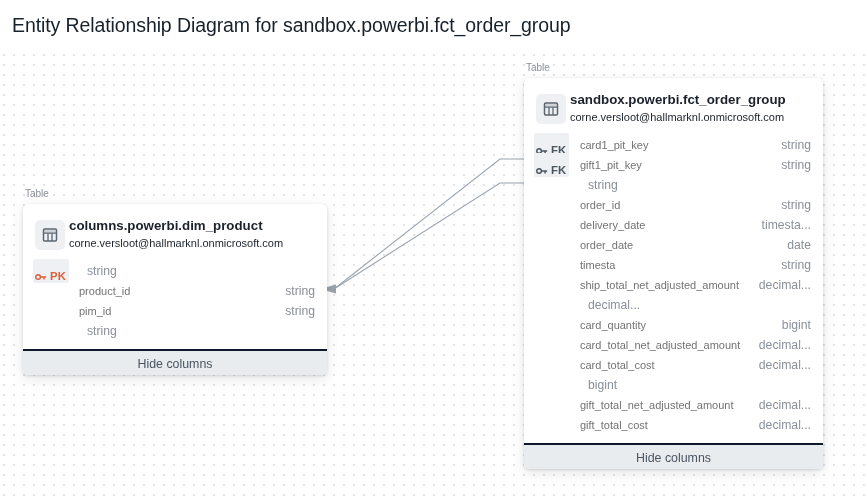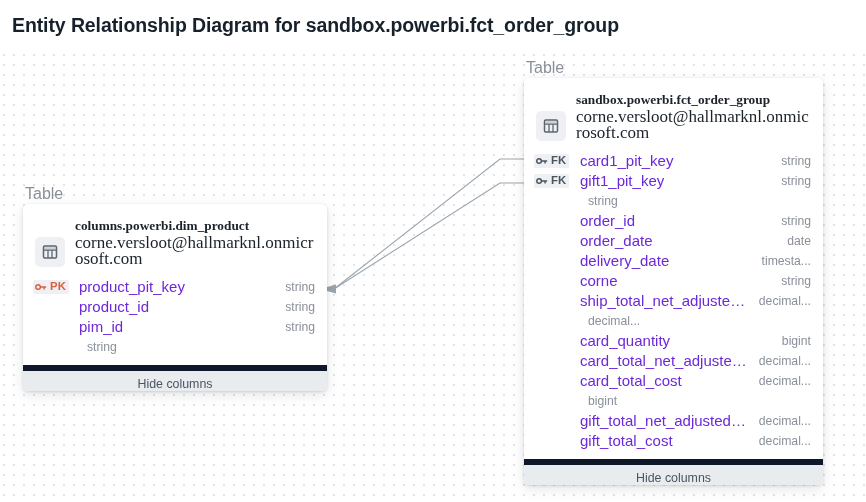--- a/index.html
+++ b/index.html
@@ -16,21 +16,21 @@
     color: #1f2328;
     position: relative;
   }
 
   
   #page-title {
     position: absolute;
     left: 12px;
     top: 14px;
     font-size: 19.5px;
-    font-weight: 700;
+    font-weight: 400;
     letter-spacing: -0.1px;
     color: #17212b;
     white-space: nowrap;
   }
 
   
   #canvas {
     position: absolute;
     left: 0;
     top: 52px;
@@ -51,40 +51,39 @@
     width: 866px;
     height: 450px;
     pointer-events: none;
   }
 
   
   .node {
     position: absolute;
   }
   .node-label {
-    font-size: 16px;
+    font-size: 10px;
     color: #8a9099;
     line-height: 14px;
     margin-bottom: 3px;
     padding-left: 2px;
     white-space: nowrap;
   }
   .card {
     background: #ffffff;
     border-radius: 5px;
     box-shadow: 0 1px 3px rgba(16,22,26,0.14), 0 4px 14px rgba(16,22,26,0.10);
     overflow: hidden;
   }
 
   .card-header {
     display: flex;
-    align-items: flex-end;
+    align-items: center;
     padding: 12px 12px 8px 12px;
-    gap: 10px;
-    font-family: Liberation Serif, serif;
+    gap: 4px;
   }
   .table-icon-box {
     flex: 0 0 auto;
     width: 30px;
     height: 30px;
     border-radius: 5px;
     background: #eef0f3;
     display: flex;
     align-items: center;
     justify-content: center;
@@ -96,21 +95,21 @@
     padding-top: 1px;
   }
   .card-title {
     font-size: 13.3px;
     font-weight: 700;
     color: #1b222b;
     line-height: 17px;
     word-break: break-word;
   }
   .card-subtitle {
-    font-size: 17px;
+    font-size: 11px;
     color: #1b222b;
     line-height: 16px;
     word-break: break-all;
     margin-top: 1px;
   }
 
   .columns {
     padding: 2px 0 8px 0;
   }
   .col-row {
@@ -124,53 +123,53 @@
     flex: 0 0 46px;
     display: flex;
     align-items: center;
   }
   .badge {
     display: inline-flex;
     align-items: center;
     gap: 3px;
     background: #eef0f3;
     border-radius: 2px;
-    padding: 1px 3px 1px 2px;
+    padding: 12px 3px 1px 2px;
     line-height: 1;
   }
   .badge-text {
     font-size: 11.3px;
     font-weight: 600;
     letter-spacing: 0.1px;
   }
   .badge.pk .badge-text { color: #d9603b; }
   .badge.fk .badge-text { color: #4a5560; }
 
   .col-name {
     flex: 1 1 auto;
-    font-size: 15px;
-    color: #6d28d9;
+    font-size: 11px;
+    color: #737373;
     line-height: 20px;
     white-space: nowrap;
     overflow: hidden;
     text-overflow: ellipsis;
   }
   .col-type {
     flex: 0 0 auto;
     font-size: 12.2px;
     color: #8a9099;
     line-height: 20px;
     text-align: right;
     padding-left: 8px;
     white-space: nowrap;
   }
 
   .card-footer {
     background: #e9ecef;
-    border-top: 6px solid #0f172a;
+    border-top: 2px solid #0f172a;
     text-align: center;
     font-size: 12.4px;
     color: #4a5560;
     line-height: 26px;
     height: 26px;
     cursor: pointer;
   }
 
   
   #node-dim-product { left: 23px; top: 135px; width: 304px; }
@@ -220,21 +219,20 @@
           <div class="badge-slot">
             <span class="badge pk">
               <svg width="12" height="10" viewBox="0 0 14 10" aria-hidden="true">
                 <circle cx="3.6" cy="5" r="2.7" fill="none" stroke="#d9603b" stroke-width="1.7"></circle>
                 <line x1="6.3" y1="5" x2="13" y2="5" stroke="#d9603b" stroke-width="1.7"></line>
                 <line x1="10.6" y1="5" x2="10.6" y2="8" stroke="#d9603b" stroke-width="1.7"></line>
               </svg>
               <span class="badge-text">PK</span>
             </span>
           </div>
-          <div class="col-name">product_pit_key</div>
           <div class="col-type">string</div>
         </div>
 
         <div class="col-row">
           <div class="badge-slot"></div>
           <div class="col-name">product_id</div>
           <div class="col-type">string</div>
         </div>
 
         <div class="col-row">
@@ -312,33 +310,33 @@
         </div>
 
         <div class="col-row">
           <div class="badge-slot"></div>
           <div class="col-name">order_id</div>
           <div class="col-type">string</div>
         </div>
 
         <div class="col-row">
           <div class="badge-slot"></div>
+          <div class="col-name">delivery_date</div>
+          <div class="col-type">timesta...</div>
+        </div>
+
+        <div class="col-row">
+          <div class="badge-slot"></div>
           <div class="col-name">order_date</div>
           <div class="col-type">date</div>
         </div>
 
         <div class="col-row">
           <div class="badge-slot"></div>
-          <div class="col-name">delivery_date</div>
-          <div class="col-type">timesta...</div>
-        </div>
-
-        <div class="col-row">
-          <div class="badge-slot"></div>
-          <div class="col-name">corne</div>
+          <div class="col-name">timesta</div>
           <div class="col-type">string</div>
         </div>
 
         <div class="col-row">
           <div class="badge-slot"></div>
           <div class="col-name">ship_total_net_adjusted_amount</div>
           <div class="col-type">decimal...</div>
         </div>
 
         <div class="col-row">

